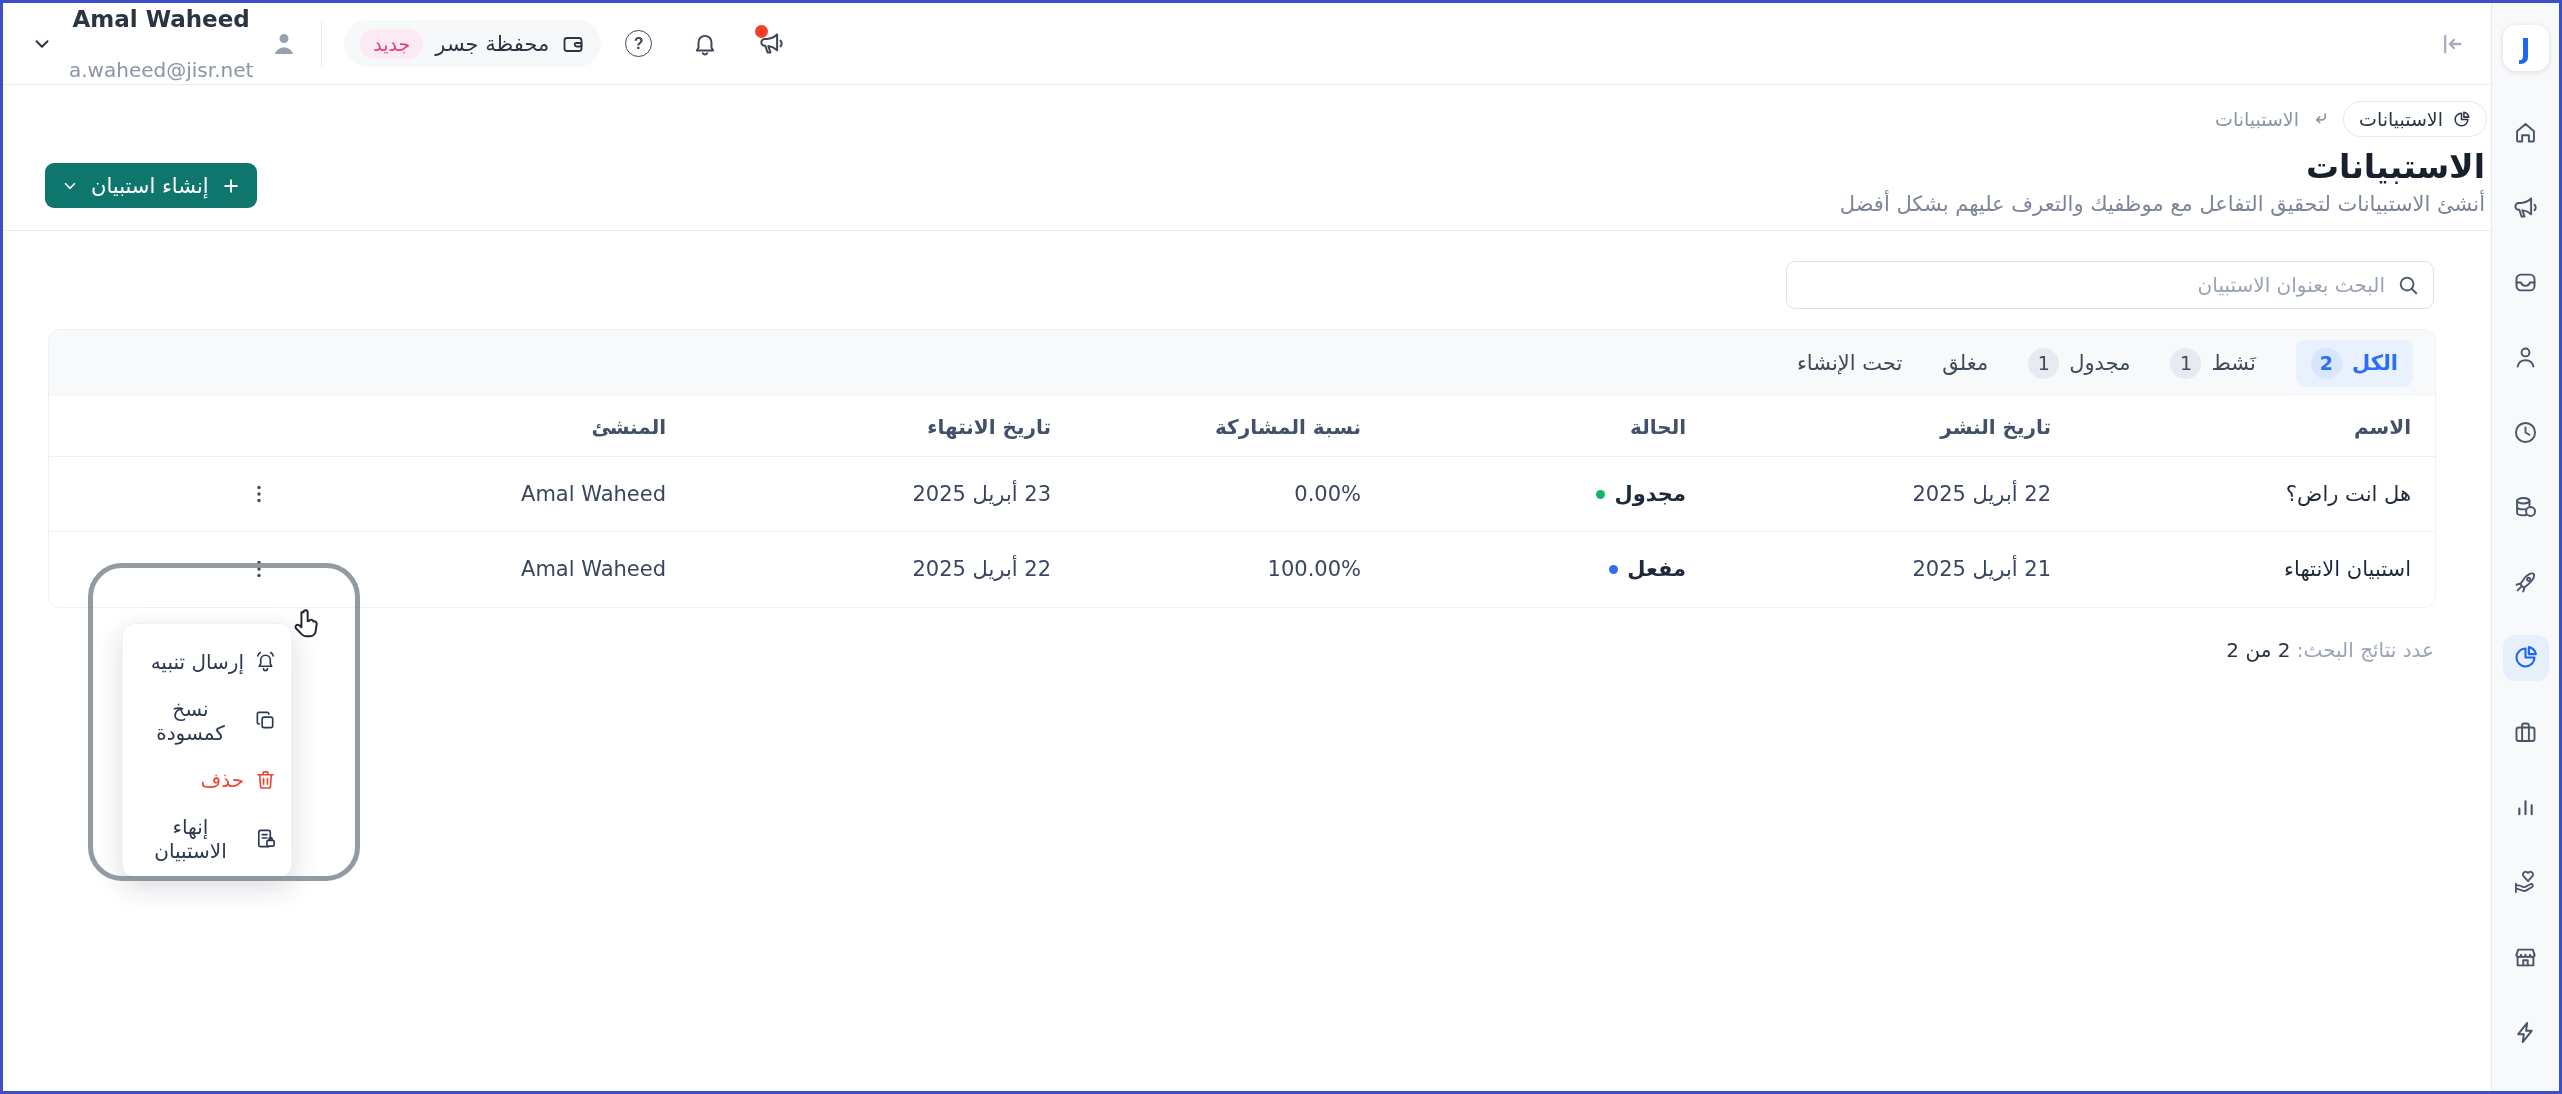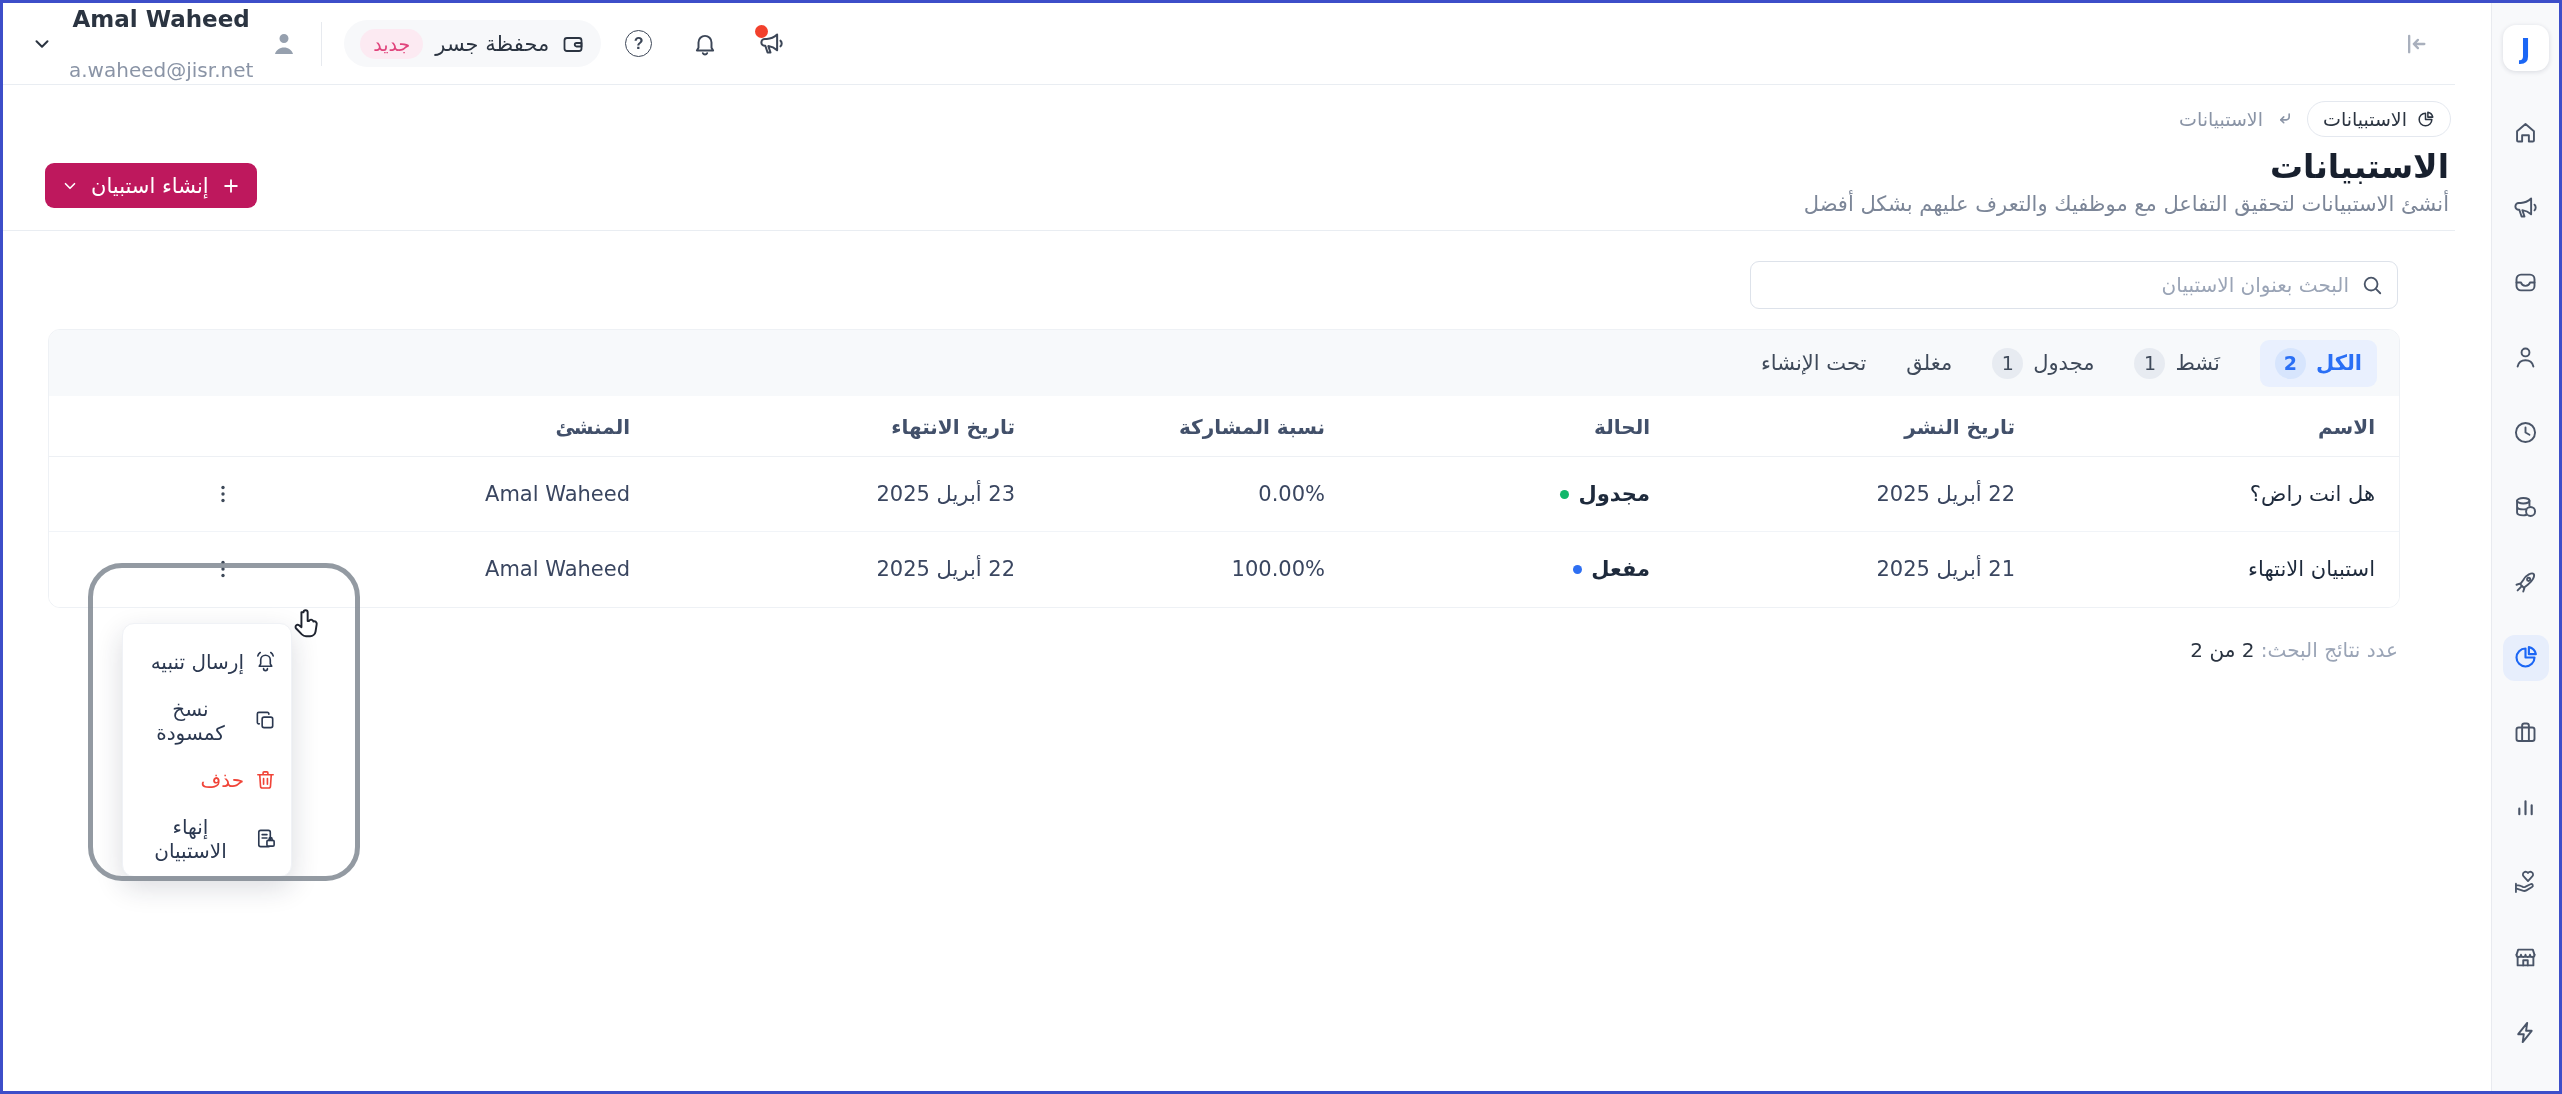--- a/index.html
+++ b/index.html
@@ -4,21 +4,21 @@
 <style>
   * { box-sizing: border-box; margin: 0; padding: 0; }
   html,body { width:2562px; height:1094px; }
   body {
     font-family: "DejaVu Sans", sans-serif;
     background:#ffffff;
     border:3px solid #3d4ec9;
     position:relative;
     overflow:hidden;
   }
-  .app { display:flex; flex-direction:row; height:100%;gap:36px; }
+  .app { display:flex; flex-direction:row; height:100%; }
   .main { flex:1; display:flex; flex-direction:column; min-width:0; }
 
   
   .topbar { height:82px; display:flex; align-items:center; padding:0 26px 0 28px;
             border-bottom:1px solid #e9edf2; background:#fff; direction:ltr; }
   .user-cluster { display:flex; align-items:center; gap:16px; }
   .chev { color:#2b3441; }
   .user-text { text-align:center; }
   .user-name { font-size:23px; font-weight:bold; color:#2b3441; line-height:1.25; }
   .user-email { font-size:20px; color:#8a94a6;margin-top:24px; }
@@ -50,21 +50,21 @@
   .content { direction:rtl; flex:1; position:relative; background:#fff; }
   .header-section { position:relative; padding:16px 4px 14px 0; border-bottom:1px solid #e9edf2; }
   .breadcrumb { display:flex; align-items:center; gap:12px; padding-left:0; }
   .crumb-pill { display:flex; align-items:center; gap:9px; border:1px solid #e4e8ef; border-radius:20px;
                 padding:6px 15px; font-size:19px; color:#2b3441; background:#fff; height:36px; }
   .crumb-sep { color:#8a94a6; display:flex; }
   .crumb-parent { font-size:19px; color:#8a94a6; }
   .page-title { font-size:33px; font-weight:bold; color:#18202e; margin:10px 2px 0 0; }
   .page-subtitle { font-size:21px; color:#7c8698; margin:6px 2px 0 0; }
   .create-btn { position:absolute; left:42px; top:78px; direction:rtl; display:flex; align-items:center; gap:12px;
-                background:#be185d; color:#fff; border:none; border-radius:9px; height:45px; padding:0 16px;
+                background:#0f766e; color:#fff; border:none; border-radius:9px; height:45px; padding:0 16px;
                 font-size:21px; font-family:inherit; cursor:pointer; }
 
   .search-row { padding:30px 57px 0 57px; display:flex; }
   .search-box { display:flex; align-items:center; gap:12px; width:648px; height:48px;
                 border:1px solid #dde2ea; border-radius:9px; padding:0 14px; background:#fff; color:#4a5568; }
   .search-box input { border:none; outline:none; flex:1; font-size:20px; font-family:inherit;
                       color:#2b3441; background:transparent; }
   .search-box input::placeholder { color:#9aa4b6; }
 
   .card { margin:20px 55px 0 45px; border:1px solid #eef1f5; border-radius:12px; overflow:hidden; }

